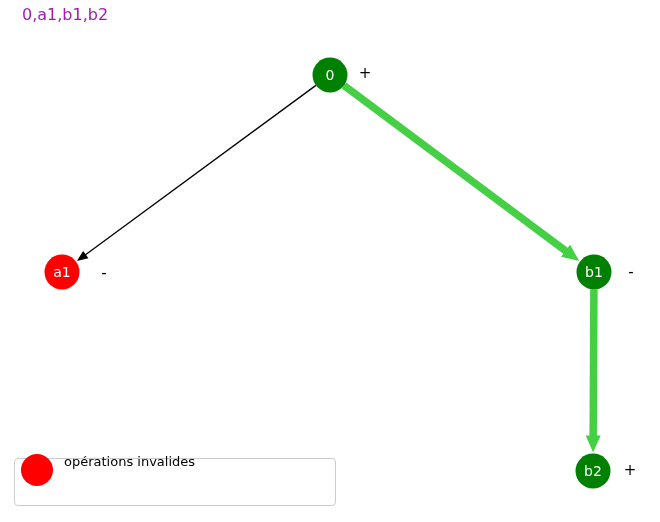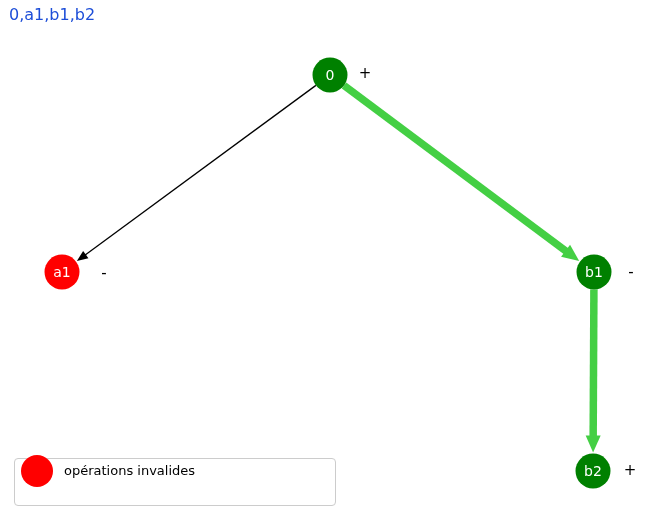--- a/index.html
+++ b/index.html
@@ -4,34 +4,34 @@
 <style>
   html,body{margin:0;padding:0;background:#ffffff;}
   .figure{
     position:relative;
     width:660px;height:522px;
     background:#ffffff;
     font-family:"DejaVu Sans", sans-serif;
     overflow:hidden;
   }
   .title{
-    position:absolute;left:9px;top:7px;
-    font-size:16px;color:#1d4ed8;line-height:1;
+    position:absolute;left:22px;top:7px;
+    font-size:16px;color:#a21caf;line-height:1;
     white-space:pre;
   }
   svg.graph{position:absolute;left:0;top:0;}
   .legend{
     position:absolute;left:14px;top:458px;
     width:320px;height:46px;
     border:1px solid #cccccc;border-radius:4px;
     background:#ffffff;
   }
   .legend-row{
     position:absolute;left:6px;height:33px;
-    display:flex;align-items:center;gap:11px;
+    display:flex;gap:11px;
   }
   .legend-row.r0{top:-5px;}
   .legend-row.r1{top:18px;}
   .swatch{width:32px;height:32px;border-radius:50%;flex:0 0 auto;}
   .legend-label{font-size:13px;color:#000;white-space:nowrap;}
 </style>
 </head>
 <body>
 
 <div class="figure">

